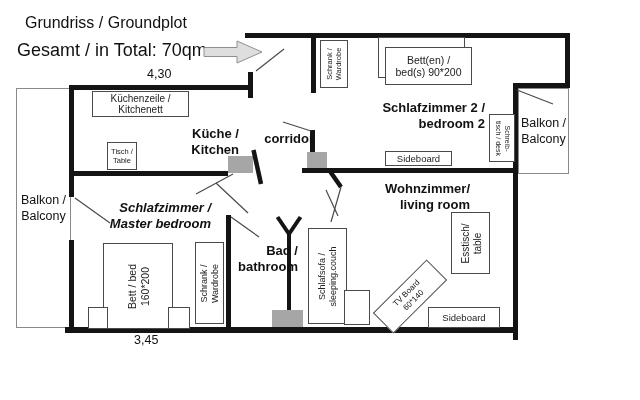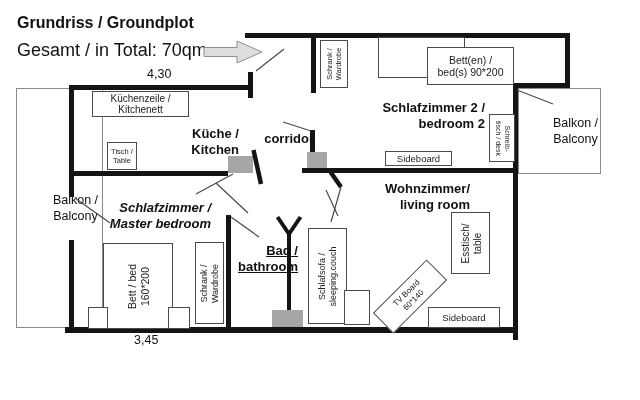--- a/index.html
+++ b/index.html
@@ -1,27 +1,27 @@
 <!DOCTYPE html>
 <html><head>
 <meta charset="utf-8">
 <style>
   html,body{margin:0;padding:0;background:#fff;}
   .canvas{
     position:relative;width:640px;height:400px;background:#fff;overflow:hidden;
     font-family:"Liberation Sans","DejaVu Sans",sans-serif;color:#111;
   }
   .abs{position:absolute;}
-  .title{font-size:16px;font-weight:bold;letter-spacing:0px;}
+  .title{font-size:16px;font-weight:normal;letter-spacing:0px;margin-left:8px;}
   .subtitle{font-size:18px;}
   .dim{font-size:12.5px;}
   .wall{position:absolute;background:#141414;}
   .gray{position:absolute;background:#a6a6a6;}
   .balcony{position:absolute;background:#fff;border:1px solid #8a8a8a;
-    display:flex;align-items:center;justify-content:center;text-align:center;padding-left:32px;}
+    display:flex;align-items:center;justify-content:center;text-align:center;}
   .balcony .lbl{font-size:12.5px;line-height:16px;}
   .roomlbl{position:absolute;text-align:right;font-weight:bold;font-size:13px;line-height:15.5px;}
   .fbox{position:absolute;background:#fff;border:1px solid #4a4a4a;
     display:flex;align-items:center;justify-content:center;text-align:center;
     font-size:9.5px;line-height:11px;color:#222;}
   .rot-ccw{transform:rotate(-90deg);white-space:nowrap;text-align:center;}
   .rot-cw{transform:rotate(90deg);white-space:nowrap;text-align:center;}
   .f10{font-size:10px;line-height:11.5px;}
   .f105{font-size:10.5px;line-height:12.5px;}
   .f9{font-size:9px;line-height:10.5px;}
@@ -91,21 +91,21 @@
   </div>
 
   <div class="fbox f75" style="left:320px;top:40px;width:26px;height:46px;">
     <div class="rot-ccw">
       <div>Schrank /</div>
       <div>Wardrobe</div>
     </div>
   </div>
 
   <div class="fbox" style="left:378px;top:37px;width:85px;height:39px;"></div>
-  <div class="fbox f105" style="left:385px;top:47px;width:85px;height:36px;margin-left:42px;">
+  <div class="fbox f105" style="left:385px;top:47px;width:85px;height:36px;">
     <div>
       <div>Bett(en) /</div>
       <div>bed(s) 90*200</div>
     </div>
   </div>
 
   <div class="fbox" style="left:385px;top:151px;width:65px;height:13px;">
     <div>Sideboard</div>
   </div>
 
@@ -166,21 +166,21 @@
     <div>corridor</div>
   </div>
   <div class="roomlbl" style="left:353px;top:100px;width:132px;">
     <div>Schlafzimmer 2 /</div>
     <div>bedroom 2</div>
   </div>
   <div class="roomlbl" style="left:107px;top:200px;width:104px;font-style:italic;">
     <div>Schlafzimmer /</div>
     <div>Master bedroom</div>
   </div>
-  <div class="roomlbl" style="left:220px;top:243px;width:78px;text-decoration:underline;">
+  <div class="roomlbl" style="left:220px;top:243px;width:78px;">
     <div>Bad /</div>
     <div>bathroom</div>
   </div>
   <div class="roomlbl" style="left:350px;top:181px;width:120px;">
     <div>Wohnzimmer/</div>
     <div>living room</div>
   </div>
 
   <svg class="overlay" width="640" height="400" viewBox="0 0 640 400">
     <polygon points="204,47.5 237,47.5 237,41 262,52 237,63 237,56.5 204,56.5" fill="#dedede" stroke="#8f8f8f" stroke-width="1"></polygon>

